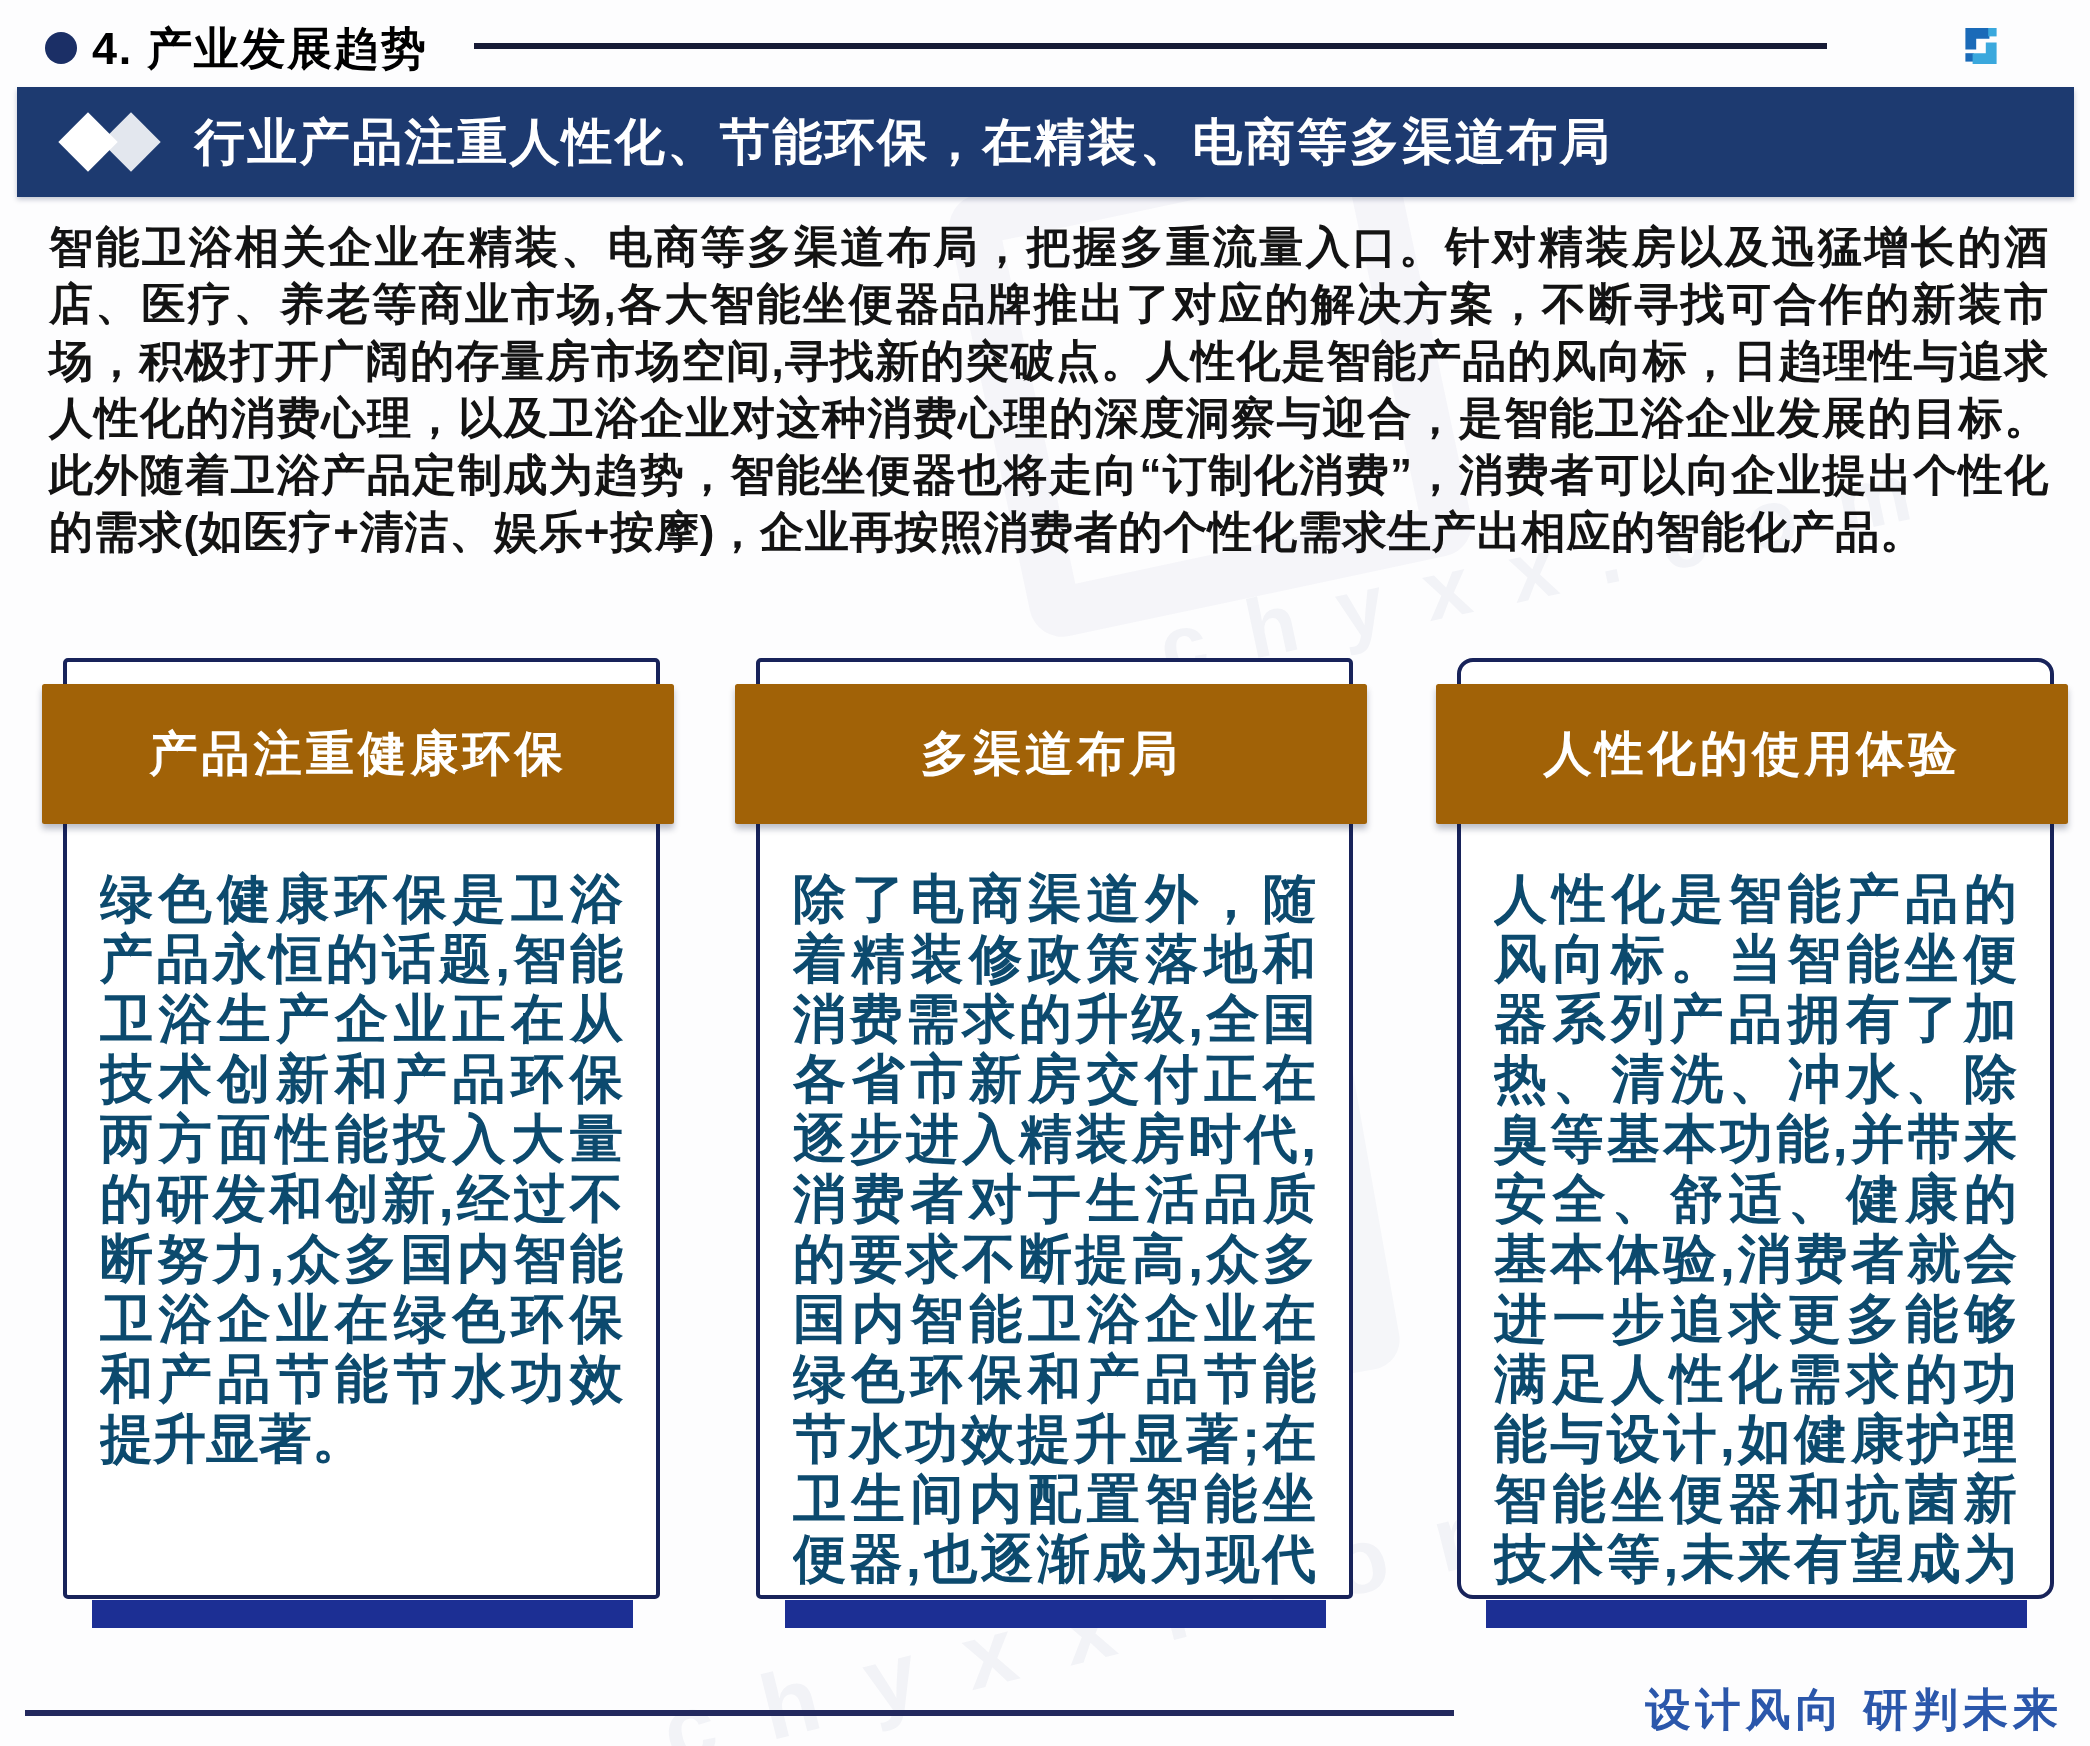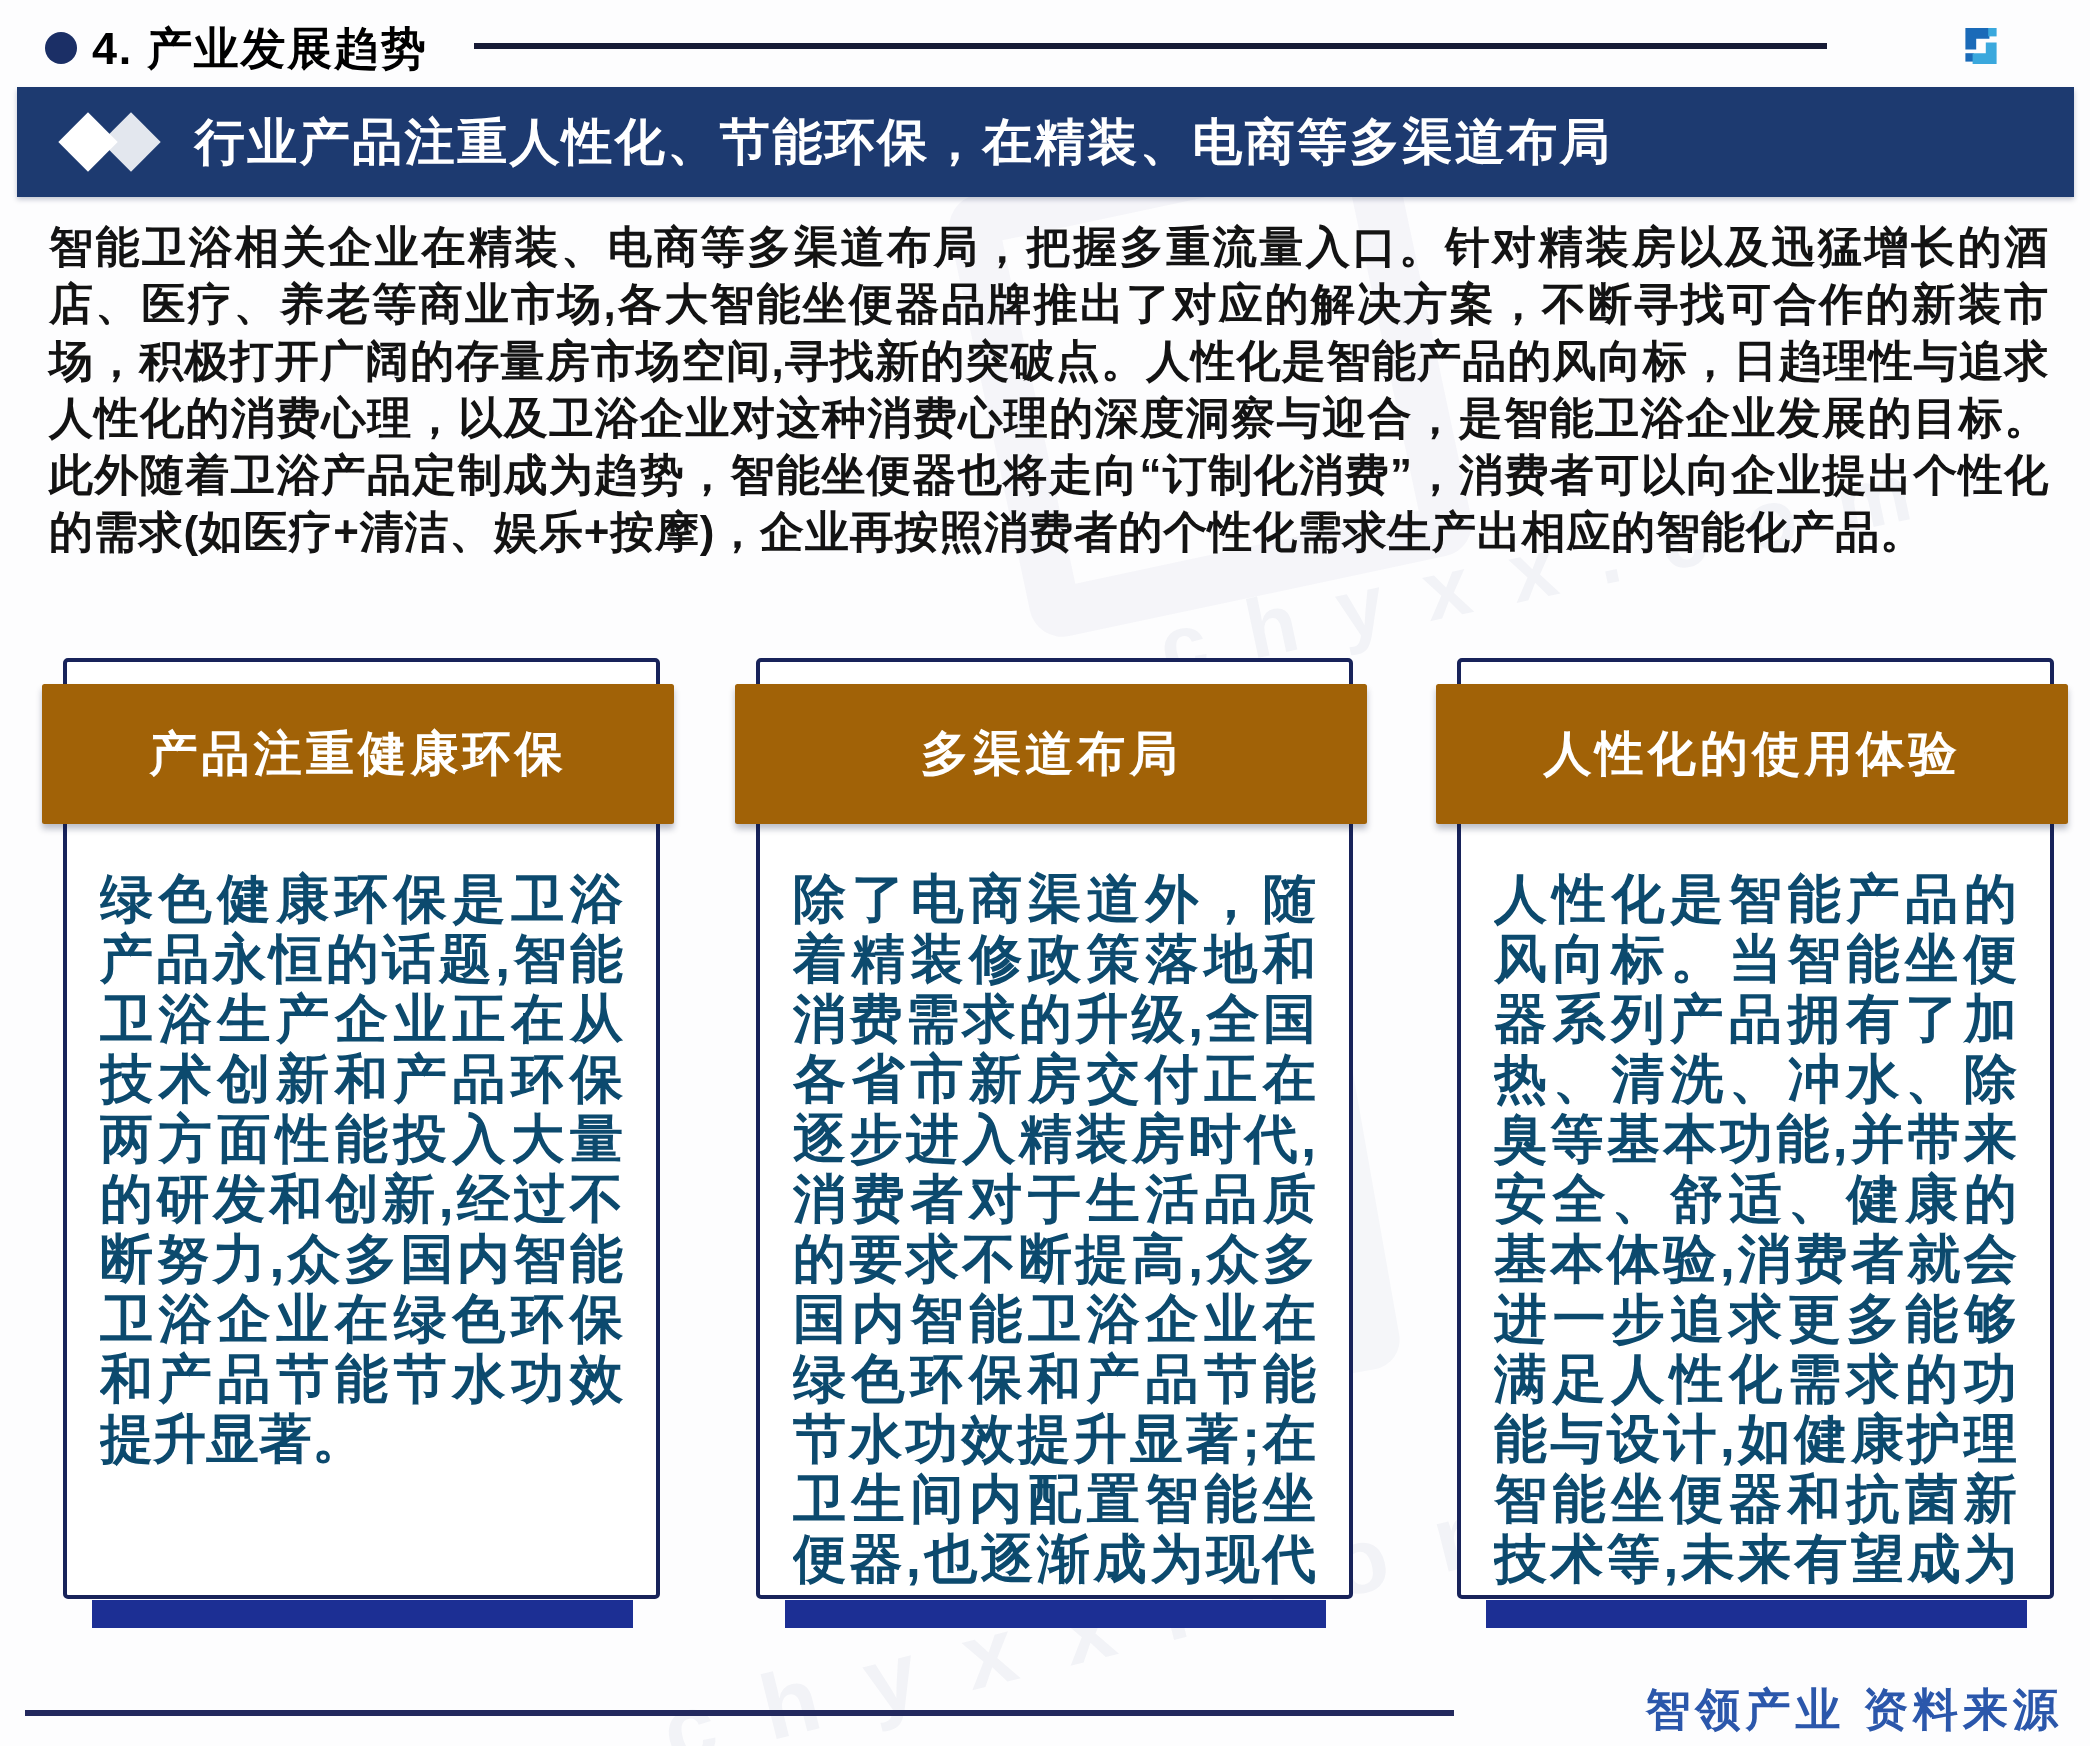--- a/index.html
+++ b/index.html
@@ -53,21 +53,21 @@
     text-align:justify;text-align-last:left;letter-spacing:0.8px;
   }
   
   .card{
     position:absolute;top:658px;width:597px;height:941px;
     background:#ffffff;border:4.2px solid #18235a;border-radius:5px;
     box-sizing:border-box;
   }
   .card-1{left:63px;}
   .card-2{left:756px;}
-  .card-3{left:1457px;}
+  .card-3{left:1457px;border-radius:16px;}
   .card-head{
     position:absolute;left:-25px;right:-18.4px;top:22px;height:140px;
     background:#a16207;border-radius:2.5px;
     display:flex;align-items:center;justify-content:center;
     color:#ffffff;font-size:48px;font-weight:700;letter-spacing:4.2px;
     box-shadow:0 5px 6.7px rgba(15,25,60,.28);
   }
   .card-body{
     position:absolute;left:33px;right:33px;top:207px;bottom:6.7px;
     font-size:53px;line-height:60px;font-weight:700;color:#0c4a6e;
@@ -155,16 +155,16 @@
       <div class="card-bar"></div>
     </article>
     <article class="card card-3">
       <div class="card-head">人性化的使用体验</div>
       <div class="card-body">人性化是智能产品的风向标。当智能坐便器系列产品拥有了加热、清洗、冲水、除臭等基本功能,并带来安全、舒适、健康的基本体验,消费者就会进一步追求更多能够满足人性化需求的功能与设计,如健康护理智能坐便器和抗菌新技术等,未来有望成为智能坐便器产品的“设计风向”。</div>
       <div class="card-bar"></div>
     </article>
   </section>
 
   <div class="footer-divider"></div>
-  <div class="slogan">智领产业 资料来源</div>
+  <div class="slogan">设计风向 研判未来</div>
 
 </div>
 
 
 </body></html>

